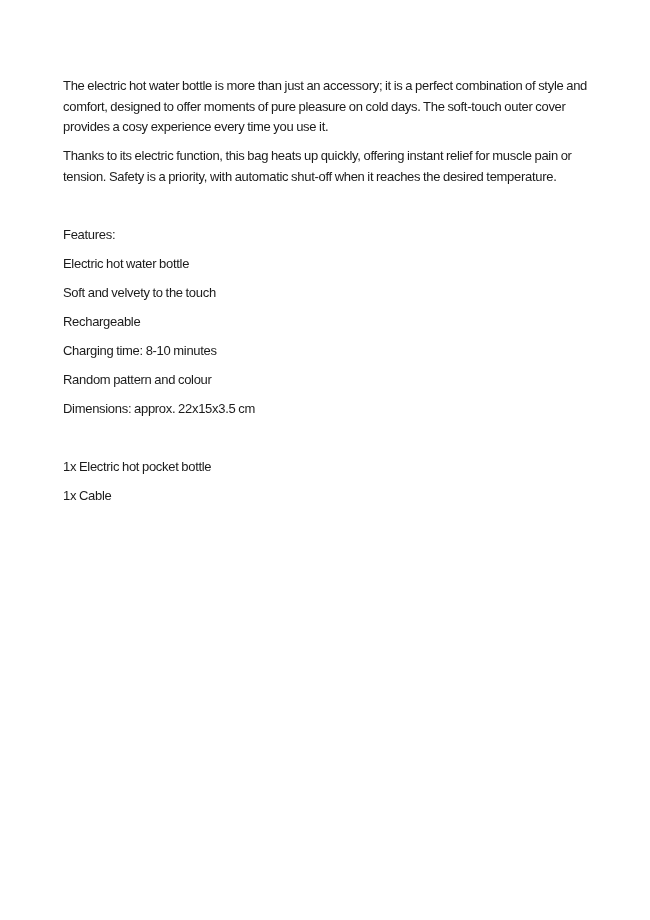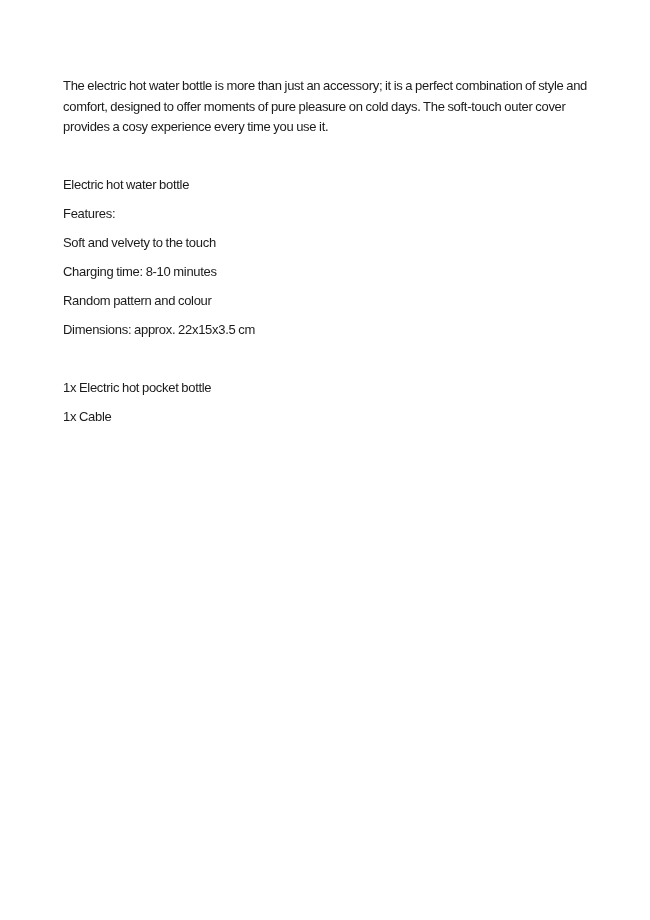--- a/index.html
+++ b/index.html
@@ -36,26 +36,28 @@
   .blank-para {
     height: 29px;
   }
 </style>
 </head>
 <body>
 
 <div class="page">
 
   <p class="para">The electric hot water bottle is more than just an accessory; it is a perfect combination of style and comfort, designed to offer moments of pure pleasure on cold days. The soft-touch outer cover provides a cosy experience every time you use it.</p>
+  <p class="para">Thanks to its electric function, this bag heats up quickly, offering instant relief for muscle pain or tension. Safety is a priority, with automatic shut-off when it reaches the desired temperature.</p>
 
   <div class="blank-para"></div>
 
+  <p class="line-item">Features:</p>
   <p class="line-item">Electric hot water bottle</p>
-  <p class="line-item">Features:</p>
   <p class="line-item">Soft and velvety to the touch</p>
+  <p class="line-item">Rechargeable</p>
   <p class="line-item">Charging time: 8-10 minutes</p>
   <p class="line-item">Random pattern and colour</p>
   <p class="line-item">Dimensions: approx. 22x15x3.5 cm</p>
 
   <div class="blank-para"></div>
 
   <p class="line-item">1x Electric hot pocket bottle</p>
   <p class="line-item">1x Cable</p>
 
   <div class="blank-para"></div>

